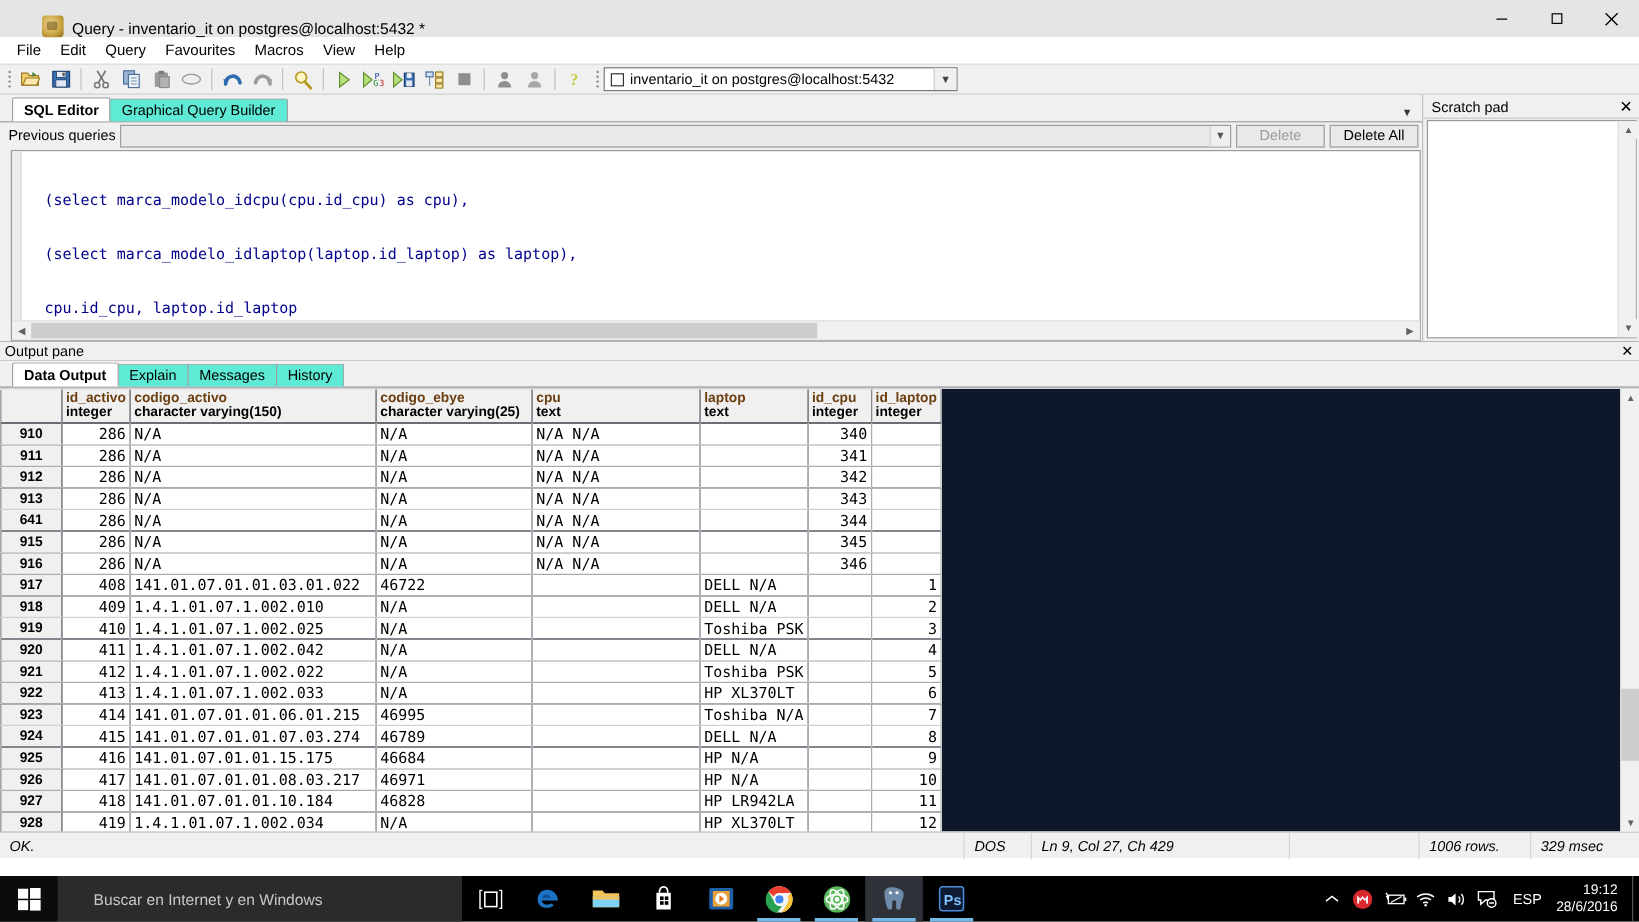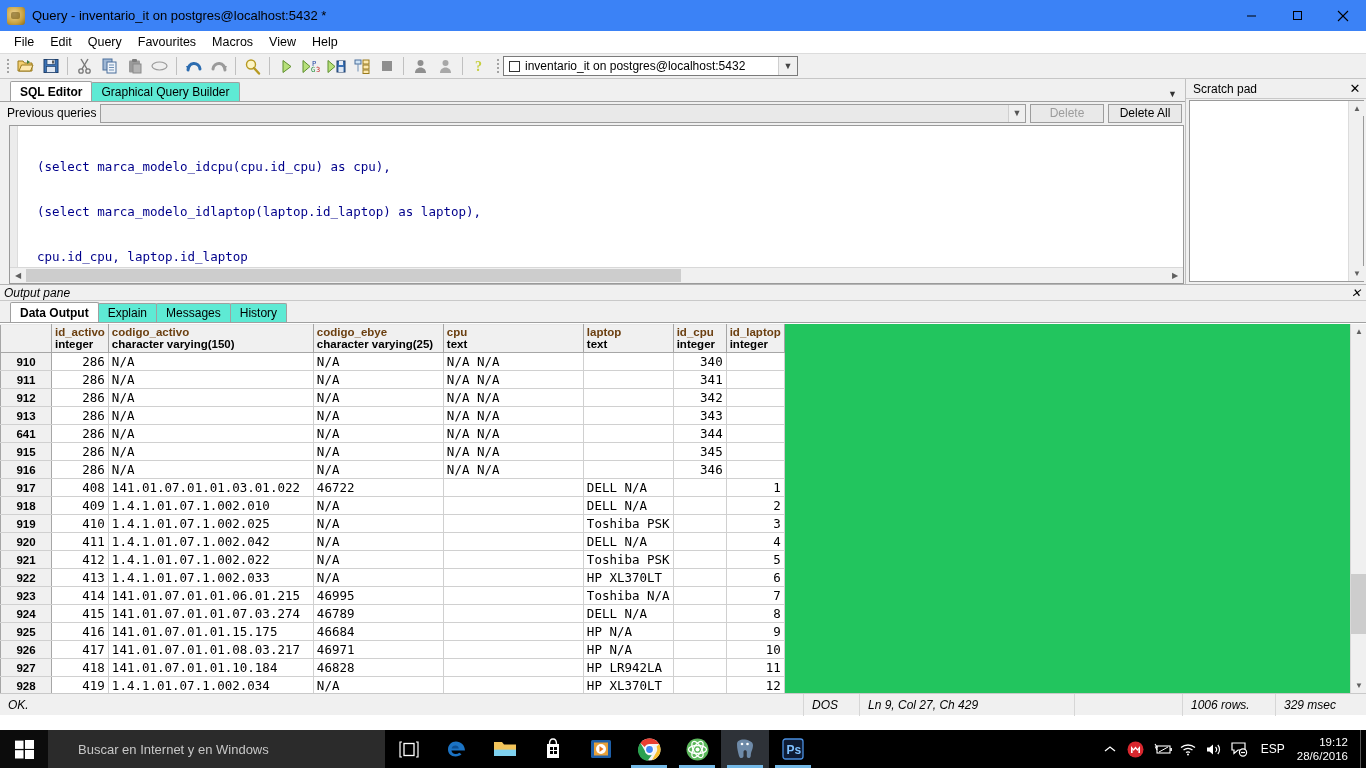--- a/index.html
+++ b/index.html
@@ -6,23 +6,24 @@
   html, body {
     margin: 0; padding: 0;
     width: 1366px; height: 768px;
     overflow: hidden;
     font-family: "Liberation Sans", sans-serif;
     font-size: 12px;
     background: #ffffff;
   }
   
   #titlebar {
-    height: 31px; background: #3b82f6;
-    display: flex; align-items: center;
+    height: 31px; background: #e5e5e5;
+    display: flex; align-items: flex-end;
     border-bottom: 0px solid #ddd;
+    padding-left: 28px;
   }
   #title-icon {
     width: 18px; height: 18px; margin-left: 7px; margin-right: 7px;
     border-radius: 3px;
     background: radial-gradient(circle at 40% 40%, #f0d79a 0%, #c9a23f 60%, #8c6a1c 100%);
     position: relative; flex: none;
   }
   #title-icon:after {
     content: ""; position: absolute; left: 4px; top: 5px;
     width: 9px; height: 7px; border-radius: 2px;
@@ -169,30 +170,30 @@
   }
   #sp-text { flex: 1; }
   #sp-vscroll {
     width: 15px; background: #f0f0f0; border-left: 1px solid #dcdcdc;
     display: flex; flex-direction: column; justify-content: space-between;
   }
   
   #outputpane-title {
     height: 17px; background: #f0f0f0;
     border-top: 1px solid #b4b4b4; border-bottom: 1px solid #c9c9c9;
-    display: flex; align-items: center; padding: 0 2px 0 4px; font-size: 12px; font-style: italic;
+    display: flex; align-items: center; padding: 0 2px 0 4px; font-size: 12px;
   }
   #op-close { margin-left: auto; width: 16px; text-align: center; font-size: 12px; }
   #op-tabstrip {
     height: 22px; display: flex; align-items: flex-end; padding-left: 10px;
     border-bottom: 1px solid #a0a0a0; background: #f0f0f0;
   }
   
   #grid-wrap {
-    height: 370px; background: #22c55e; display: flex;
+    height: 370px; background: #0f172a; display: flex;
     border-top: 1px solid #fff;
   }
   #grid-scroll { flex: 1; overflow: hidden; position: relative; }
   table#grid {
     border-collapse: collapse; table-layout: fixed;
     font-family: "DejaVu Sans Mono", "Liberation Mono", monospace;
     font-size: 12.5px;
   }
   #grid th {
     background: #f0f0f0; border-right: 1px solid #a6a6a6;

